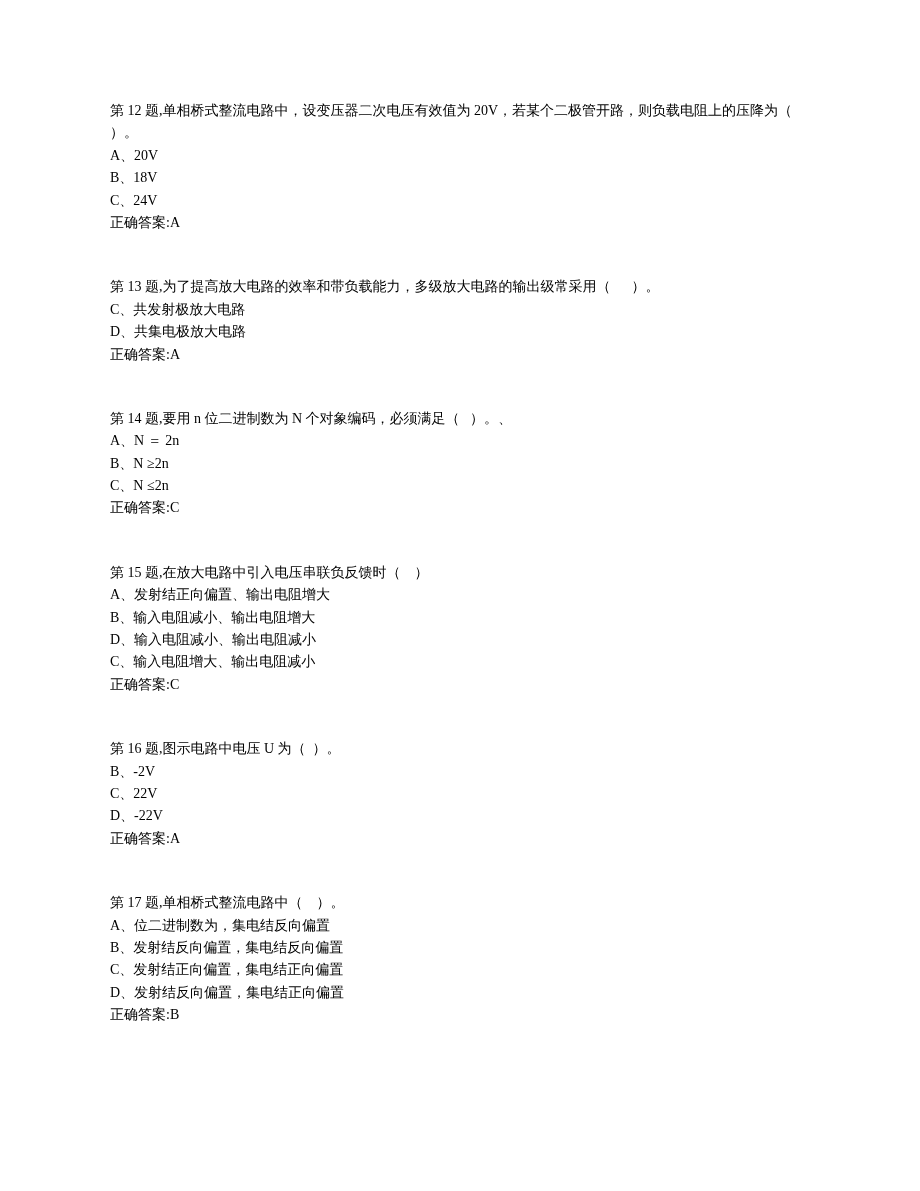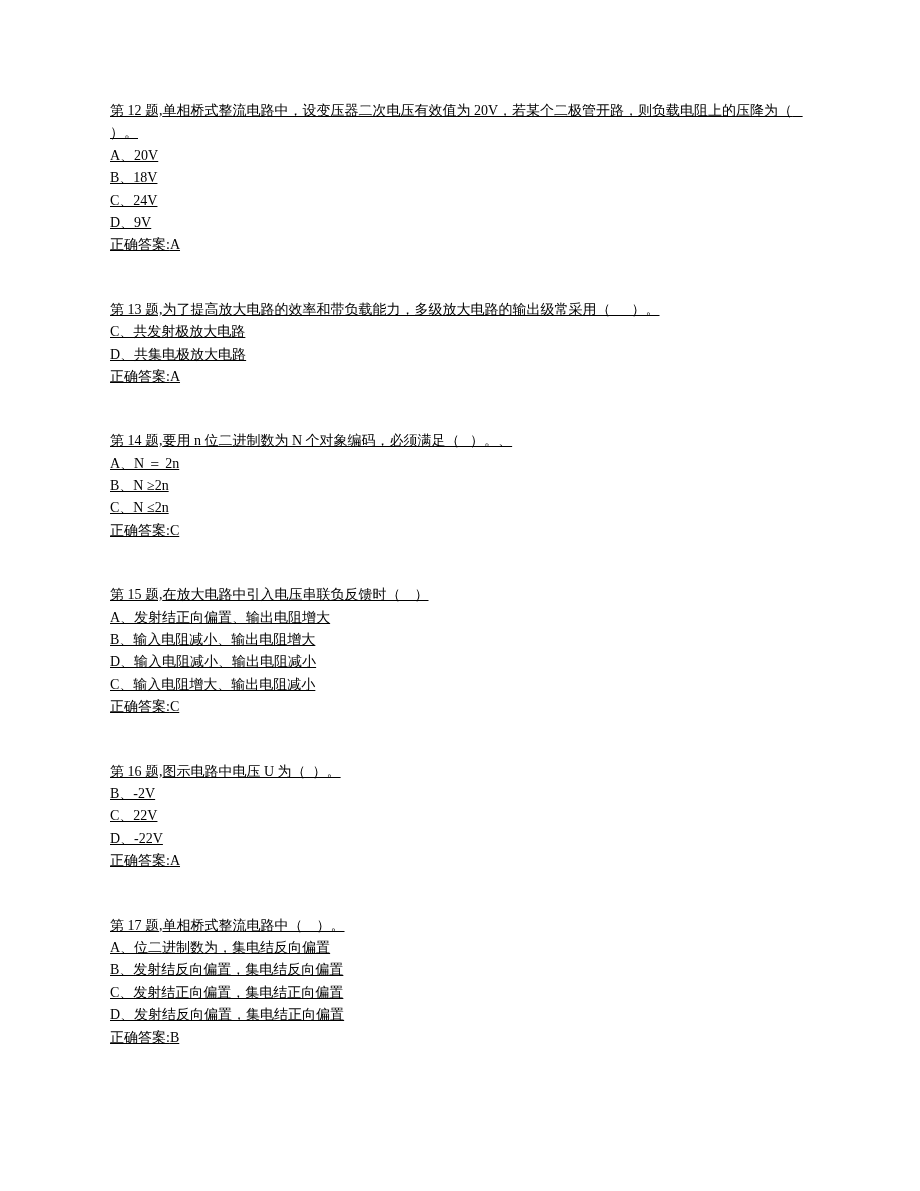--- a/index.html
+++ b/index.html
@@ -14,32 +14,30 @@
       line-height: 1.6;
       color: #000000;
       padding: 100px 110px 60px 110px;
       width: 920px;
     }
     .question-block {
       margin-bottom: 42px;
     }
     .line {
       white-space: pre-wrap;
-      text-decoration: underline;
     }
   </style>
 </head>
 <body>
 
 <div class="question-block">
   <div class="line"><span>第 12 题,</span><span>单相桥式整流电路中，设变压器二次电压有效值为 20V，若某个二极管开路，则负载电阻上的压降为（   ）。</span></div>
   <div class="line">A、20V</div>
   <div class="line">B、18V</div>
   <div class="line">C、24V</div>
-  <div class="line">D、9V</div>
   <div class="line"><span>正确答案:</span><span>A</span></div>
 </div>
 
 <div class="question-block">
   <div class="line"><span>第 13 题,</span><span>为了提高放大电路的效率和带负载能力，多级放大电路的输出级常采用（      ）。</span></div>
   <div class="line">C、共发射极放大电路</div>
   <div class="line">D、共集电极放大电路</div>
   <div class="line"><span>正确答案:</span><span>A</span></div>
 </div>
 

